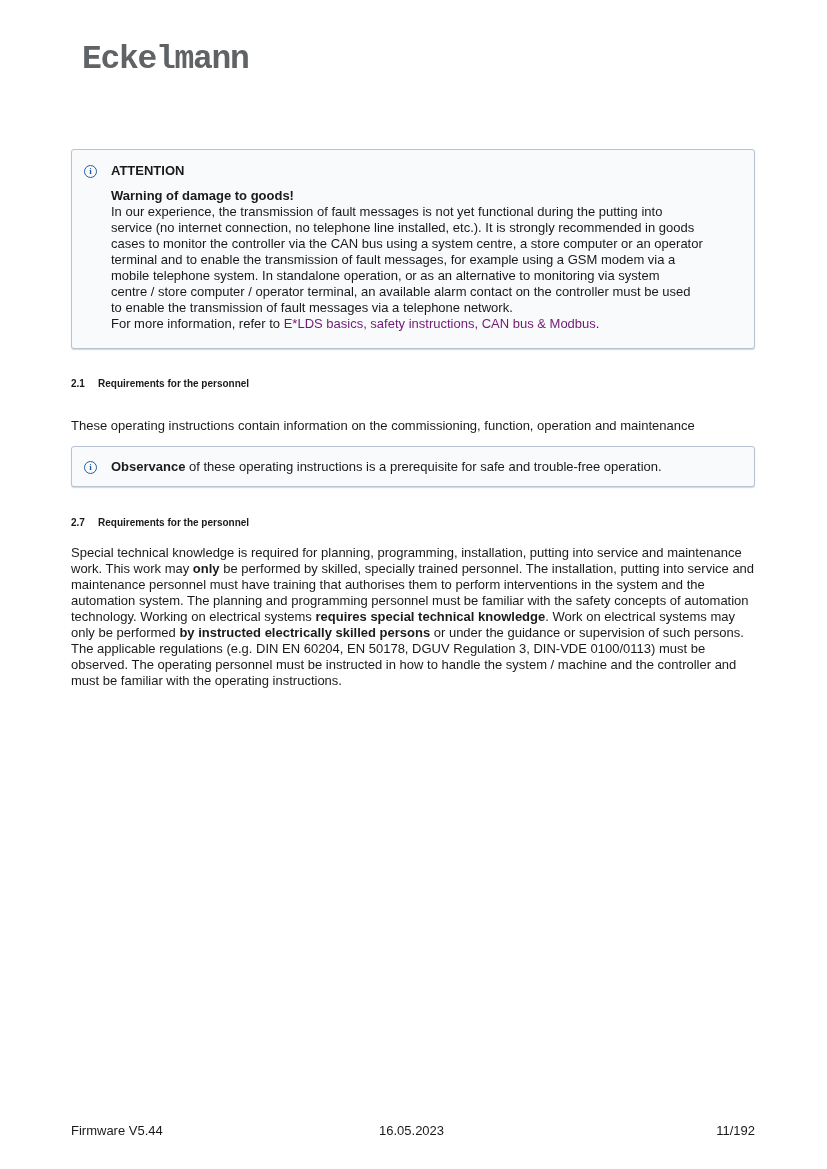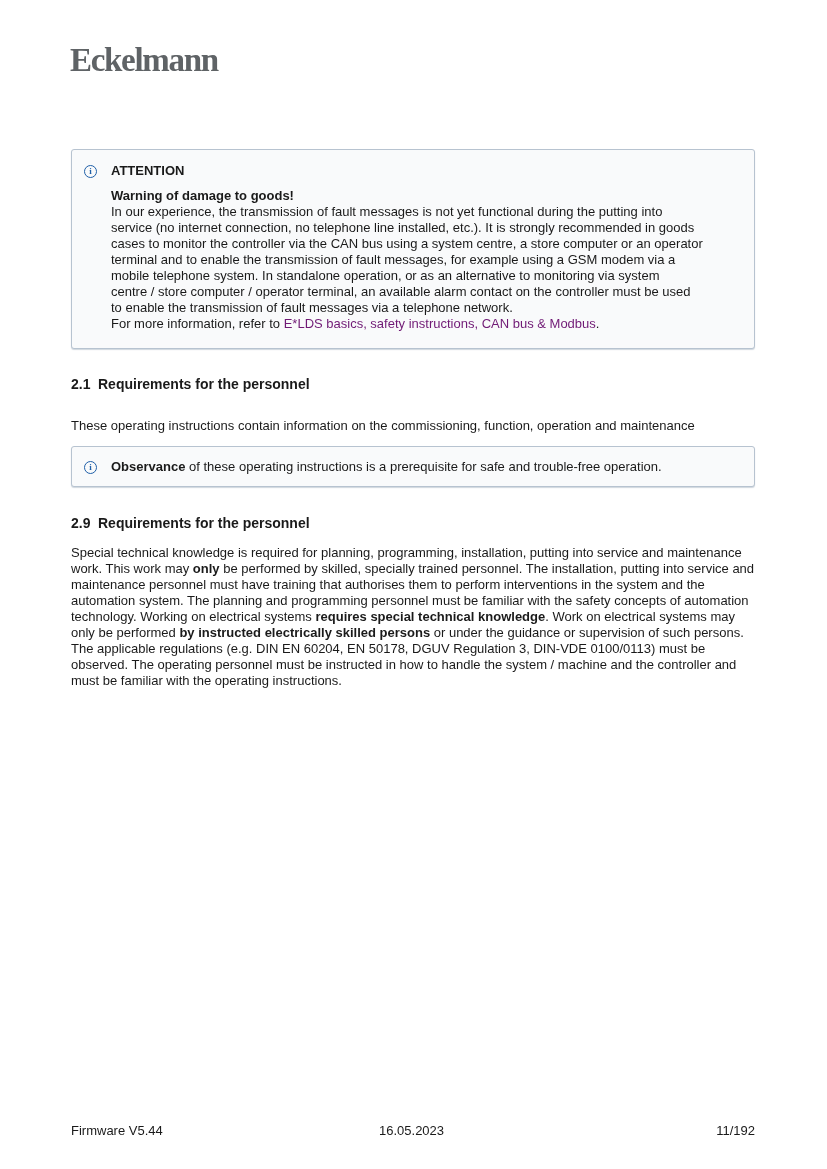--- a/index.html
+++ b/index.html
@@ -12,23 +12,23 @@
       height: 1169px;
       position: relative;
       font-family: "Liberation Sans", sans-serif;
       color: #1a1a1a;
       font-size: 13px;
       line-height: 16px;
       overflow: hidden;
     }
     .logo {
       position: absolute;
-      left: 70px;
+      left: 82px;
       top: 40px;
-      font-family: Liberation Serif, serif;
+      font-family: Liberation Mono, monospace;
       font-weight: bold;
       font-size: 33px;
       letter-spacing: -1.3px;
       color: #5f6366;
       line-height: 40px;
     }
     .note-box {
       position: absolute;
       left: 71px;
       width: 684px;
@@ -89,21 +89,21 @@
       position: absolute;
       left: 39px;
       top: 12px;
       font-size: 13px;
     }
     b { font-weight: bold; }
     .section-heading {
       position: absolute;
       left: 71px;
       font-weight: bold;
-      font-size: 14px;
+      font-size: 10px;
     }
     .section-heading .num {
       display: inline-block;
       width: 27px;
     }
     .h21 { top: 376px; }
     .h22 { top: 515px; }
     .para {
       position: absolute;
       left: 71px;
@@ -149,21 +149,21 @@
 <div class="para p21">
   <div>These operating instructions contain information on the commissioning, function, operation and maintenance</div>
 </div>
 
 <div class="note-box observance">
   <div class="info-icon">i</div>
   <div class="body"><b>Observance</b><span> of these operating instructions is a prerequisite for safe and trouble-free operation.</span></div>
 </div>
 
 <div class="section-heading h22">
-  <span class="num">2.9</span><span>Requirements for the personnel</span>
+  <span class="num">2.7</span><span>Requirements for the personnel</span>
 </div>
 <div class="para p22">
   <span>Special technical knowledge is required for planning, programming, installation, putting into service and maintenance work. This work may </span><b>only</b><span> be performed by skilled, specially trained personnel. The installation, putting into service and maintenance personnel must have training that authorises them to perform interventions in the system and the automation system. The planning and programming personnel must be familiar with the safety concepts of automation technology. Working on electrical systems </span><b>requires special technical knowledge</b><span>. Work on electrical systems may only be performed </span><b>by instructed electrically skilled persons</b><span> or under the guidance or supervision of such persons. The applicable regulations (e.g. DIN EN 60204, EN 50178, DGUV Regulation 3, DIN-VDE 0100/0113) must be observed. The operating personnel must be instructed in how to handle the system / machine and the controller and must be familiar with the operating instructions.</span>
 </div>
 
 <div class="footer-item footer-left">Firmware V5.44</div>
 <div class="footer-item footer-center">16.05.2023</div>
 <div class="footer-item footer-right">11/192</div>
 
 </body></html>

